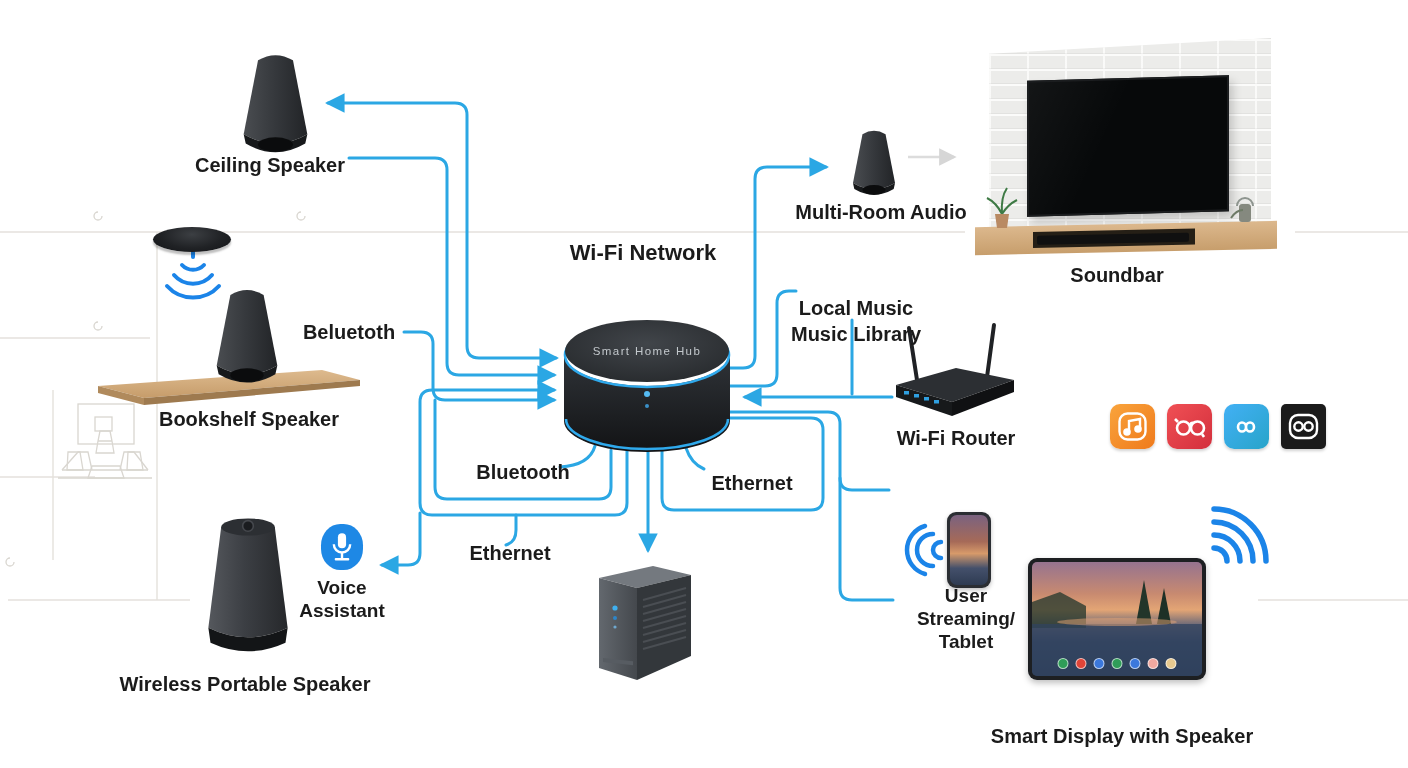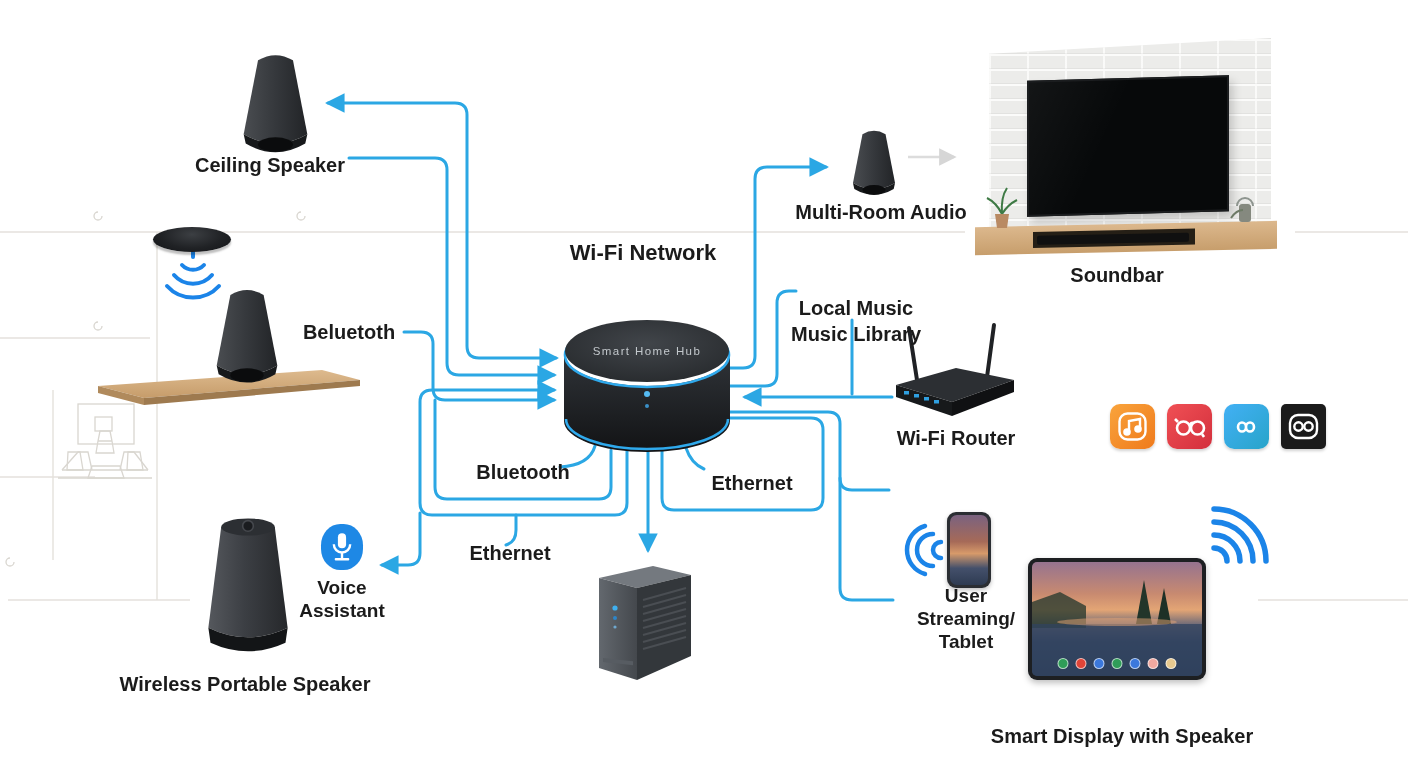--- a/index.html
+++ b/index.html
@@ -360,20 +360,21 @@
     <div class="app" style="background:#1b1b1b;border-radius:5px;">
       <svg width="45" height="45" viewBox="0 0 45 45" fill="none" stroke="#fff" stroke-width="2.4">
         <rect x="9" y="11" width="27" height="23" rx="8"></rect>
         <circle cx="17.5" cy="22.5" r="4.2"></circle>
           <circle cx="27.5" cy="22.5" r="4.2"></circle>
       </svg>
     </div>
   </div>
 
   <div class="lbl s21" style="left:270px;top:154px;">Ceiling Speaker</div>
+  <div class="lbl s21" style="left:249px;top:408px;">Bookshelf Speaker</div>
   <div class="lbl s21" style="left:349px;top:321px;">Beluetoth</div>
   <div class="lbl s22" style="left:643px;top:240px;">Wi-Fi Network</div>
   <div class="lbl s21" style="left:881px;top:201px;">Multi-Room Audio</div>
   <div class="lbl s21" style="left:1117px;top:264px;">Soundbar</div>
   <div class="lbl s20" style="left:856px;top:266px;margin-top:29px;">
     <div>Local Music</div>
     <div>Music Library</div>
   </div>
   <div class="lbl s21" style="left:956px;top:427px;">Wi-Fi Router</div>
   <div class="lbl s21" style="left:523px;top:461px;">Bluetooth</div>

